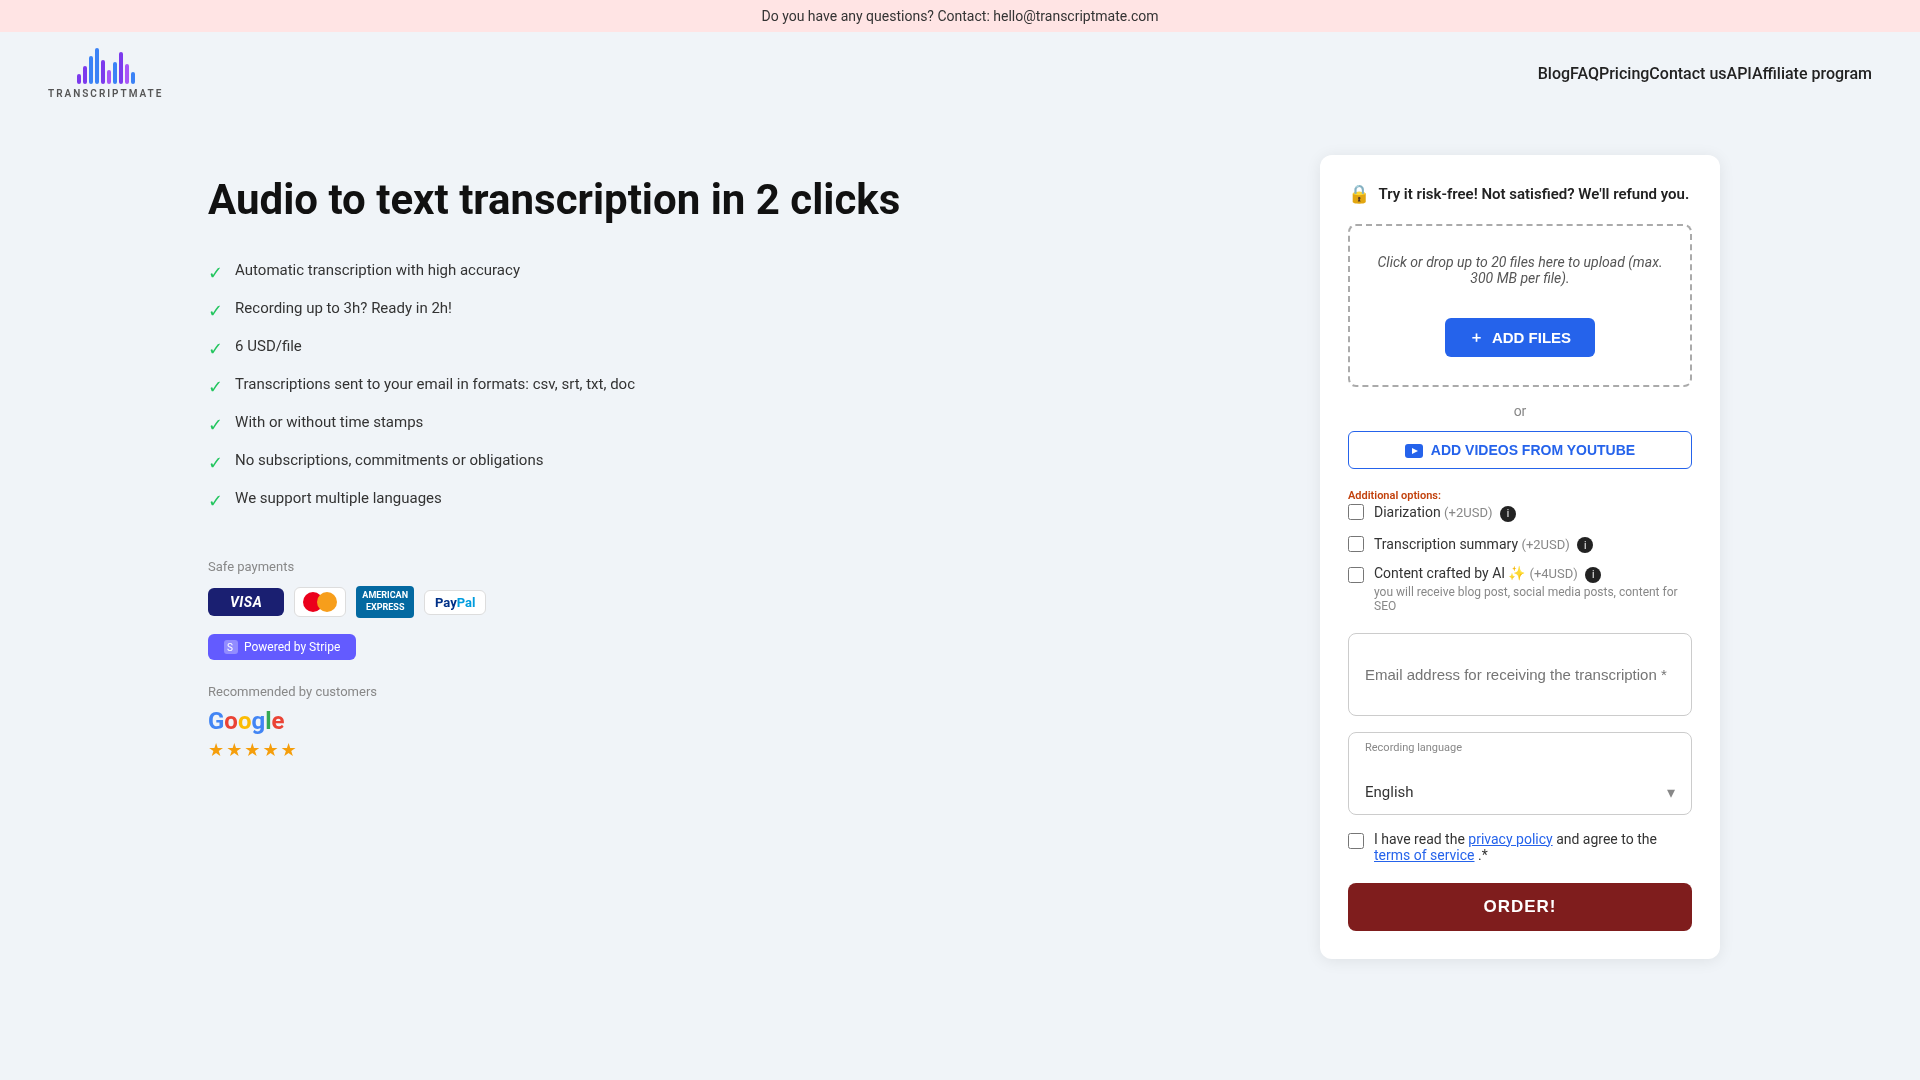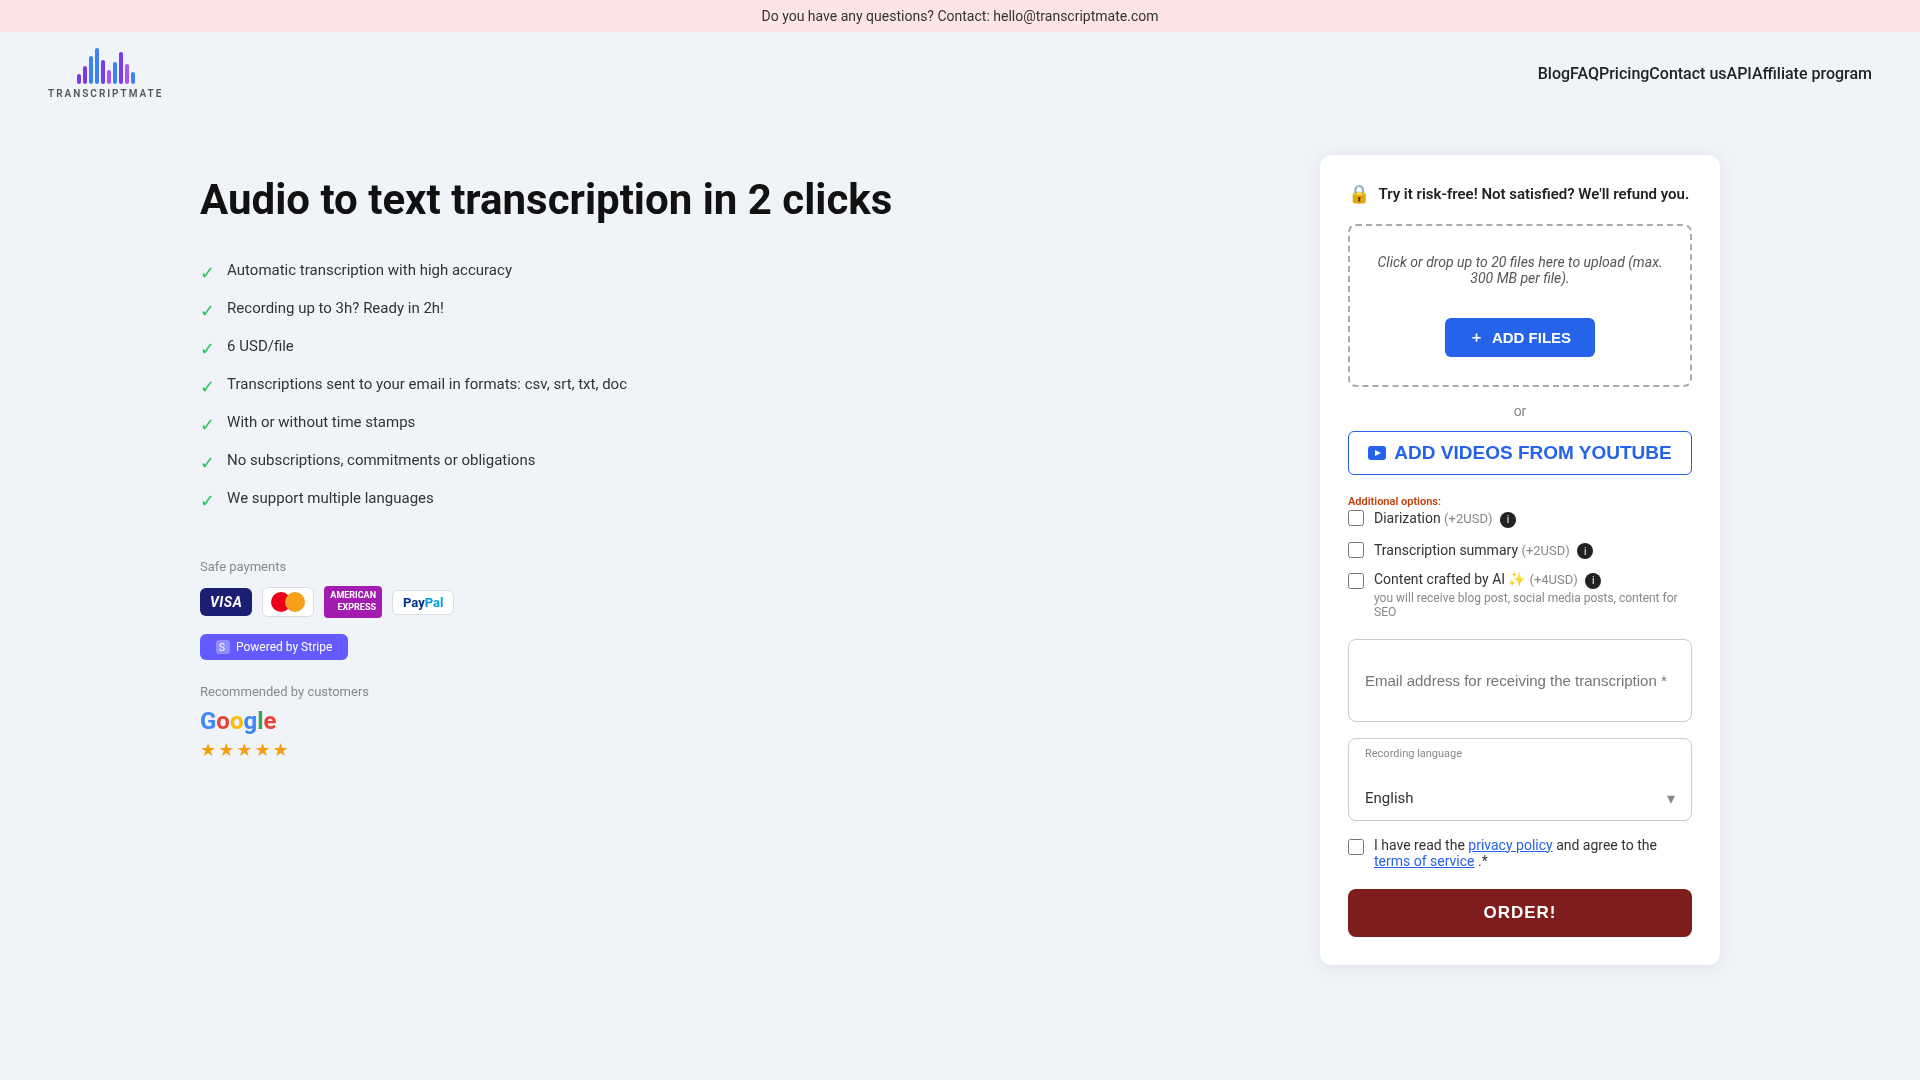--- a/index.html
+++ b/index.html
@@ -62,20 +62,21 @@
       padding: 40px 200px;
       gap: 48px;
       align-items: flex-start;
       max-width: 1920px;
     }
 
     
     .left-col {
       flex: 1;
       padding-top: 20px;
+      margin-left: 8px;
     }
     .hero-title {
       font-size: 42px;
       font-weight: 700;
       color: #111;
       line-height: 1.2;
       margin-bottom: 36px;
     }
     .features-list {
       list-style: none;
@@ -104,30 +105,30 @@
       margin-bottom: 12px;
     }
     .payment-logos {
       display: flex;
       gap: 10px;
       align-items: center;
       margin-bottom: 16px;
     }
     .payment-badge {
       border-radius: 6px;
-      padding: 6px 10px;
+      padding: 6px 22px;
       font-size: 12px;
       font-weight: 700;
       letter-spacing: 0.5px;
     }
     .visa-badge { background: #1a1f71; color: #fff; font-size: 14px; font-style: italic; }
     .mc-badge { background: #fff; border: 1px solid #ddd; display: flex; align-items: center; gap: 2px; padding: 4px 8px; border-radius: 6px; }
     .mc-circle1 { width: 20px; height: 20px; border-radius: 50%; background: #eb001b; }
     .mc-circle2 { width: 20px; height: 20px; border-radius: 50%; background: #f79e1b; margin-left: -8px; }
-    .amex-badge { background: #a21caf; color: #fff; font-size: 9px; font-weight: 700; padding: 4px 6px; border-radius: 4px; line-height: 1.3; text-align: right; }
+    .amex-badge { background: #0369a1; color: #fff; font-size: 9px; font-weight: 700; padding: 4px 6px; border-radius: 4px; line-height: 1.3; text-align: center; }
     .paypal-badge { background: #fff; border: 1px solid #ddd; color: #003087; font-size: 13px; font-weight: 700; padding: 4px 10px; border-radius: 6px; }
     .paypal-badge span.pal { color: #009cde; }
 
     .stripe-badge {
       background: #635bff;
       color: #fff;
       font-size: 12px;
       padding: 6px 16px;
       border-radius: 6px;
       display: inline-flex;
@@ -205,25 +206,25 @@
       font-size: 14px;
       margin: 12px 0;
     }
     .youtube-btn {
       width: 100%;
       background: #fff;
       border: 1.5px solid #2563eb;
       color: #2563eb;
       border-radius: 6px;
       padding: 10px 16px;
-      font-size: 19px;
+      font-size: 14px;
       font-weight: 600;
       cursor: pointer;
       display: flex;
-      align-items: center;
+      align-items: flex-end;
       justify-content: center;
       gap: 8px;
       margin-bottom: 20px;
     }
 
     .additional-options-label {
       font-size: 11px;
       font-weight: 600;
       color: #c2410c;
       margin-bottom: 0;

